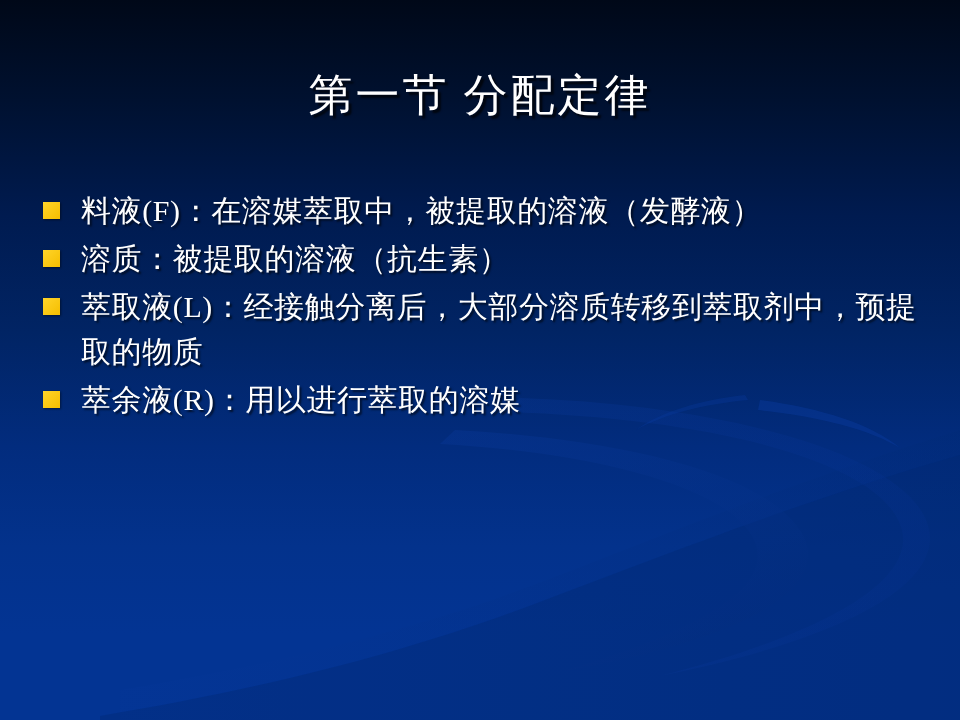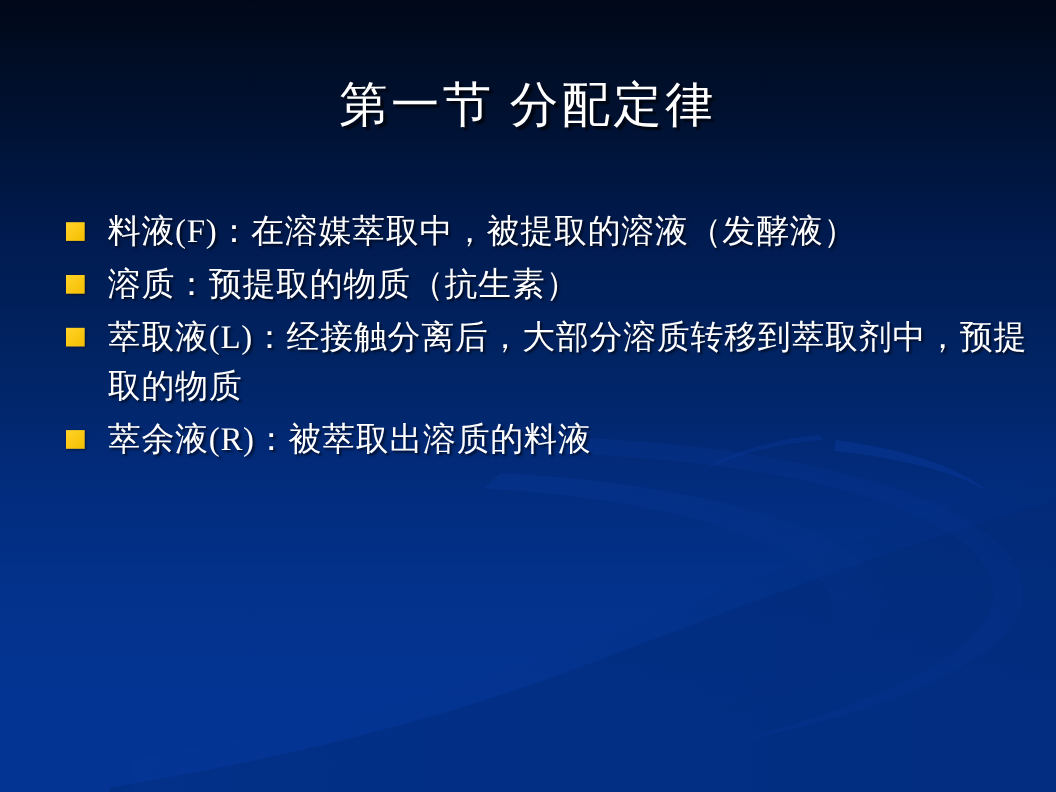--- a/index.html
+++ b/index.html
@@ -55,21 +55,21 @@
     font-weight: 400;
     color: #ffffff;
     letter-spacing: 3px;
     text-shadow: 3px 3px 2px rgba(0, 0, 0, 0.72);
     white-space: nowrap;
   }
 
   
   #body-block {
     position: absolute;
-    left: 60px;
+    left: 43px;
     top: 188px;
     width: 880px;
   }
   .bullet-row {
     position: relative;
     display: flex;
     align-items: flex-start;
     margin-bottom: 3px;
   }
   .bullet-marker {
@@ -133,28 +133,28 @@
 
   <div id="body-block">
 
     <div class="bullet-row">
       <span class="bullet-marker"></span>
       <span class="bullet-text">料液(F)：在溶媒萃取中，被提取的溶液（发酵液）</span>
     </div>
 
     <div class="bullet-row">
       <span class="bullet-marker"></span>
-      <span class="bullet-text">溶质：预提取的物质（抗生素）</span>
+      <span class="bullet-text">溶质：被提取的溶液（抗生素）</span>
     </div>
 
 
     <div class="bullet-row">
       <span class="bullet-marker"></span>
       <span class="bullet-text">萃取液(L)：经接触分离后，大部分溶质转移到萃取剂中，预提取的物质</span>
     </div>
 
     <div class="bullet-row">
       <span class="bullet-marker"></span>
-      <span class="bullet-text">萃余液(R)：被萃取出溶质的料液</span>
+      <span class="bullet-text">萃余液(R)：用以进行萃取的溶媒</span>
     </div>
 
   </div>
 </div>
 
 </body></html>

